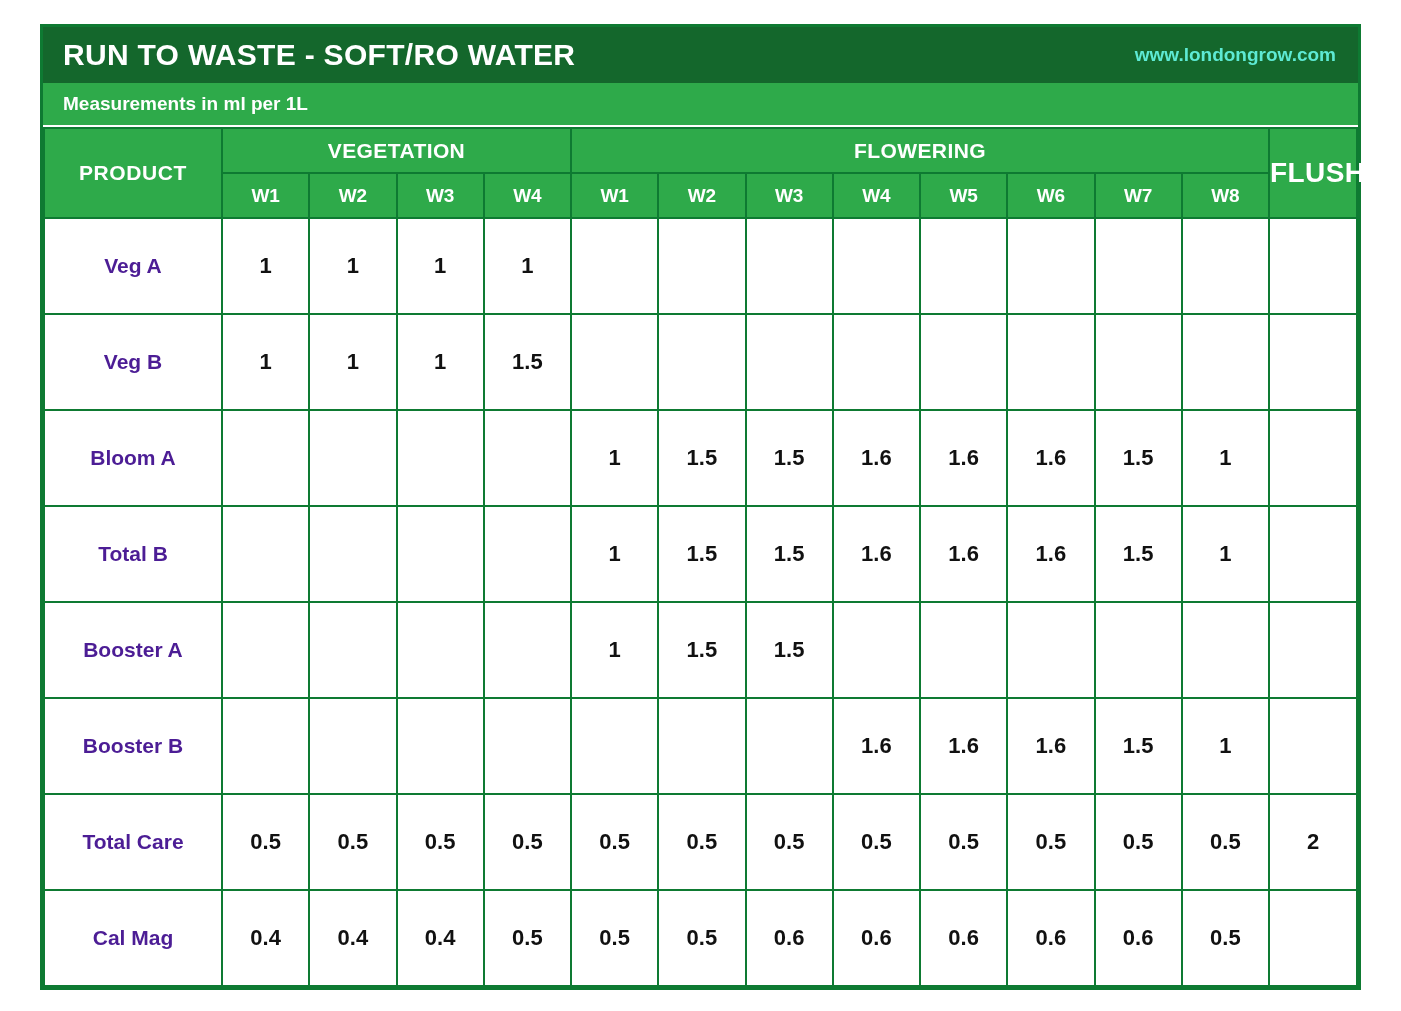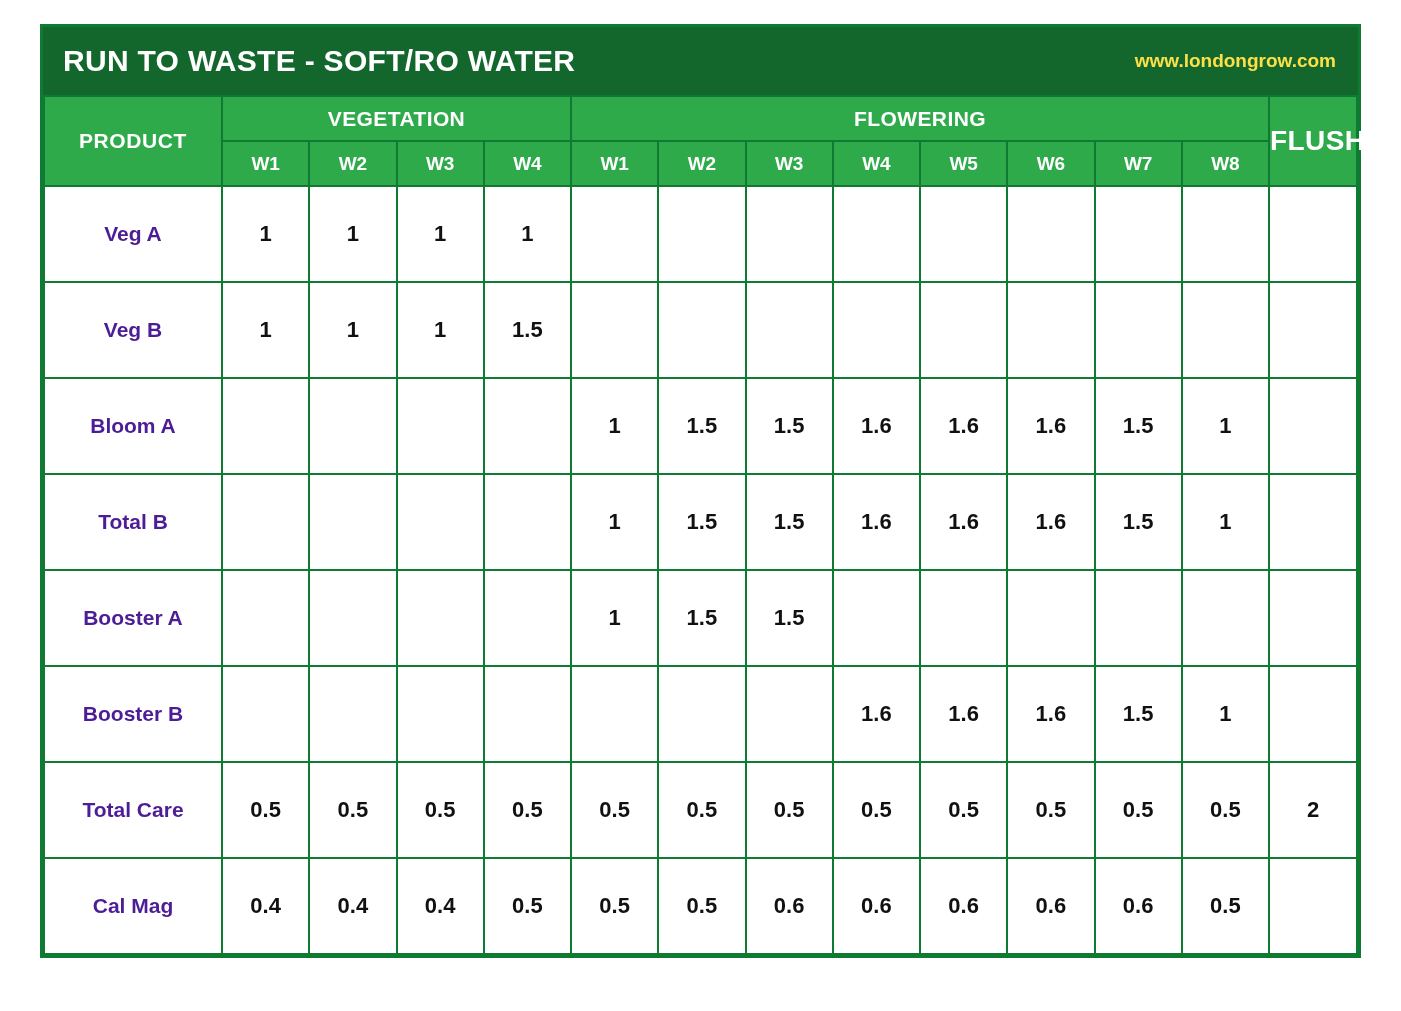--- a/index.html
+++ b/index.html
@@ -22,35 +22,35 @@
   }
   .frame {
     width: 1321px;
     border: 3px solid #0e7a32;
     box-sizing: border-box;
   }
 
   
   .titlebar {
     background: #14672c;
-    height: 68px;
+    height: 56px;
     display: flex;
     align-items: center;
     justify-content: space-between;
     padding: 0 22px 0 20px;
     box-sizing: border-box;
   }
   .title-text {
     color: #ffffff;
     font-size: 30px;
     font-weight: bold;
     letter-spacing: 0.3px;
   }
   .title-url {
-    color: #fde047;
+    color: #5eead4;
     font-size: 19px;
     font-weight: bold;
   }
 
   
   .subbar {
     background: #2eaa4a;
     height: 44px;
     display: flex;
     align-items: center;
@@ -118,20 +118,23 @@
 <body>
 
 <div class="sheet">
   <div class="frame">
 
     <div class="titlebar">
       <div class="title-text">RUN TO WASTE - SOFT/RO WATER</div>
       <div class="title-url">www.londongrow.com</div>
     </div>
 
+    <div class="subbar">
+      <div class="subbar-text">Measurements in ml per 1L</div>
+    </div>
 
     <table class="grid">
       <thead>
         <tr>
           <th class="product-head" rowspan="2">PRODUCT</th>
           <th class="group" colspan="4">VEGETATION</th>
           <th class="group" colspan="8">FLOWERING</th>
           <th class="flush-head" rowspan="2">FLUSH</th>
         </tr>
         <tr>

